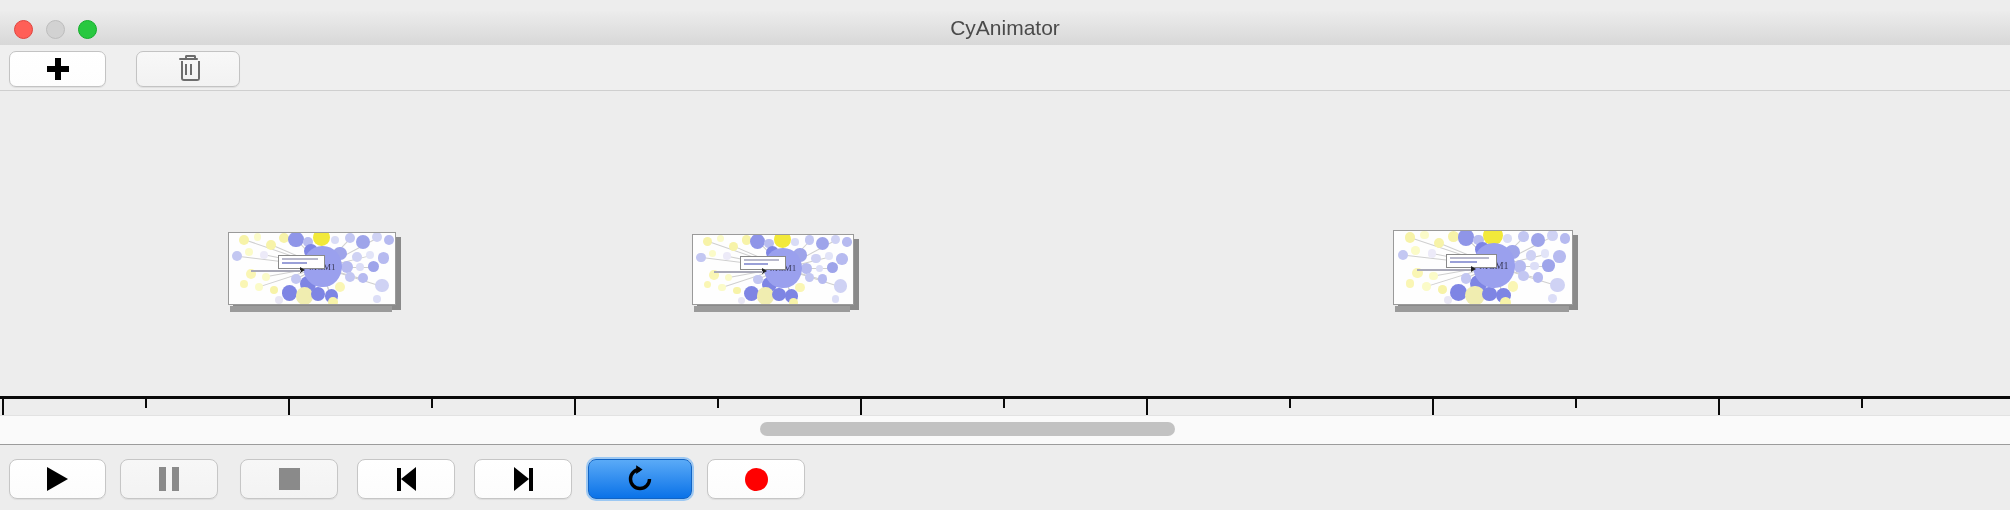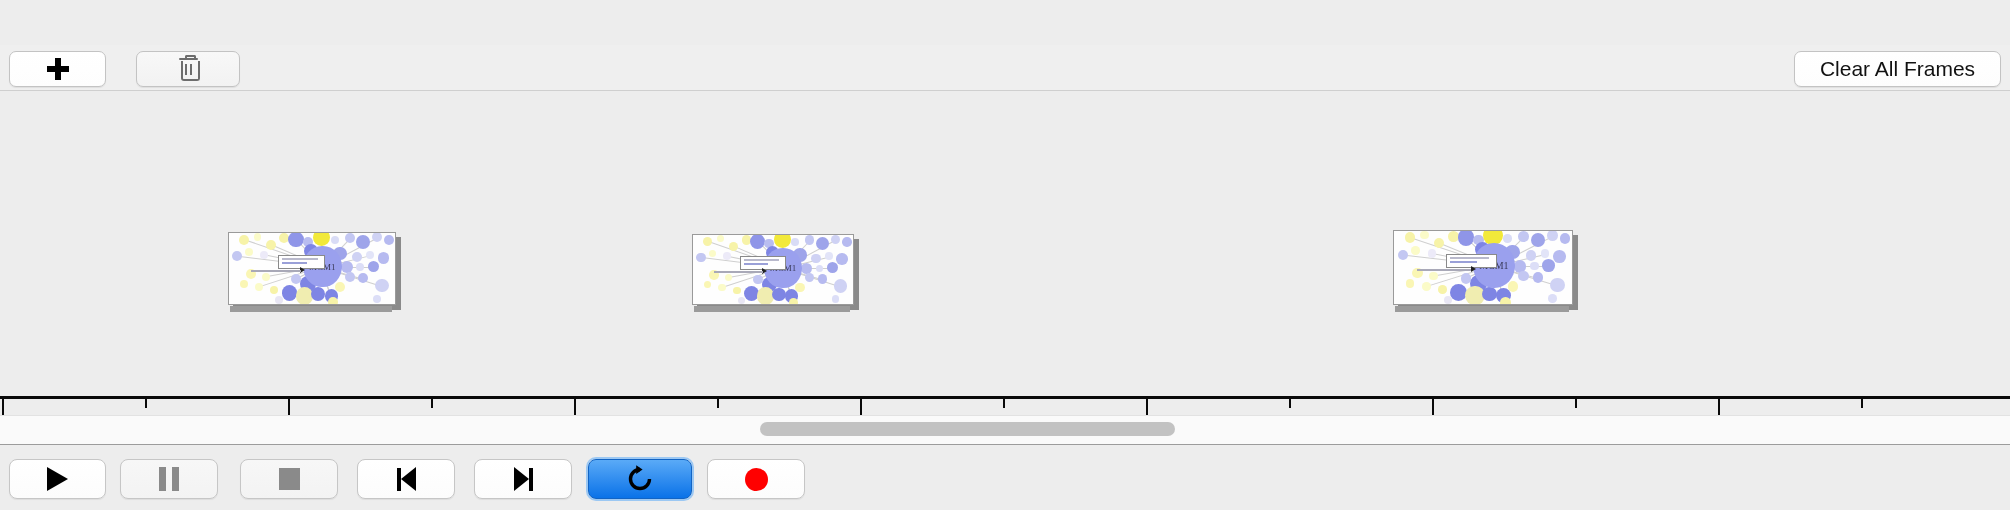--- a/index.html
+++ b/index.html
@@ -122,36 +122,41 @@
     border-top:12px solid transparent;border-bottom:12px solid transparent;}
   .ic-last i{display:block;width:4px;height:23px;background:#000;}
   .ic-rec{width:23px;height:23px;border-radius:50%;background:#ff0000;}
 </style>
 </head>
 <body>
 
 <div class="app">
 
 
+  <div class="titlebar">
+    <div class="traffic">
+      <span class="dot red"></span>
+      <span class="dot yellow"></span>
+      <span class="dot green"></span>
+    </div>
+    <div class="title">CyAnimator</div>
+  </div>
 
   <div class="toolbar">
     <div class="tb-btn" id="btn-add">
       <span class="plus-ic"></span>
     </div>
     <div class="tb-btn dim" id="btn-del">
       <span class="trash-ic">
         <i class="hdl"></i>
           <i class="lid"></i>
           <i class="body"></i>
           <i class="l1"></i>
           <i class="l2"></i>
       </span>
-    </div>
-    <div class="tb-btn" id="btn-clear">
-      <span>Clear All Frames</span>
     </div>
   </div>
 
   <div class="timeline">
     <div id="frames-host">
         <div class="frame" style="left: 228px; width: 168px; height: 73px;">
           <div class="shadow"></div>
           <div class="paper" style="width: 166px; height: 71px;">
             <div class="net">
               <div class="ed" style="left: 93.24px; top: 33.58px; width: 82.6576px; transform: rotate(-2.80871rad);"></div>

